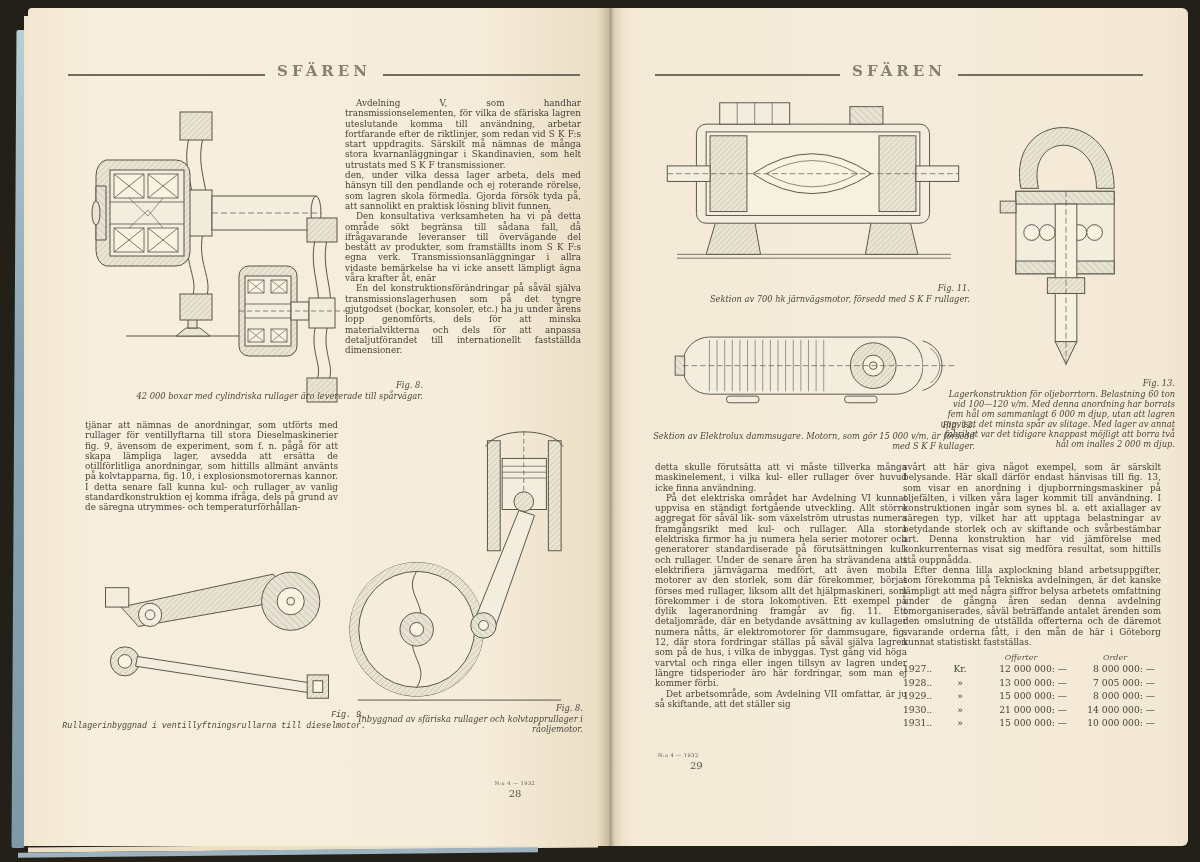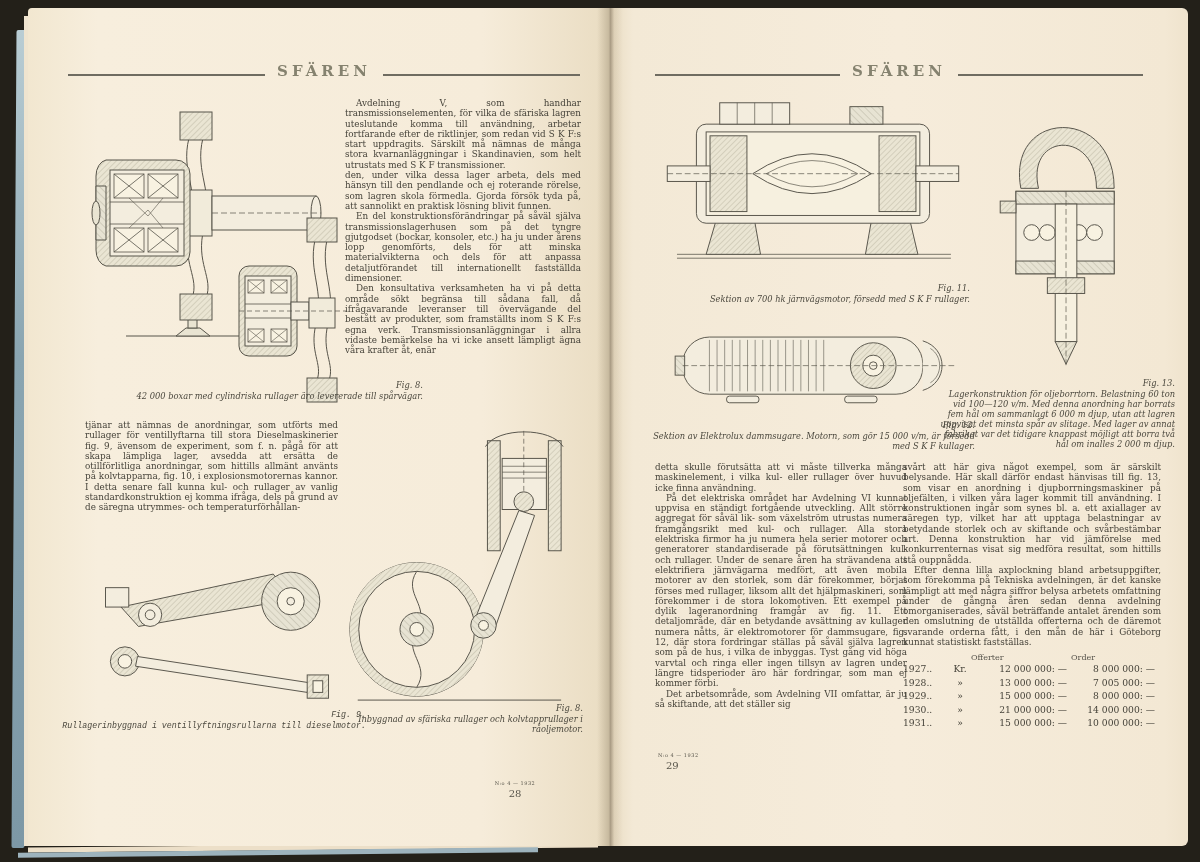--- a/index.html
+++ b/index.html
@@ -29,21 +29,21 @@
   .cap{position:absolute;font-style:italic;font-size:8.3px;line-height:10px;text-align:right;color:#4b483e;}
   .figlabel{display:block;margin-bottom:1px;}
   .fig{position:absolute;}
   
   .pfoot{position:absolute;color:#57544a;text-align:center;}
   .pfoot .issue{display:block;font-size:5px;letter-spacing:.5px;}
   .pfoot .pnum{display:block;font-size:10px;margin-top:2px;}
   
   .stat{margin-top:6px;color:#46433a;}
   .stat .thr{display:grid;grid-template-columns:46px 22px 100px 88px;font-size:8px;color:#55524a;}
-  .stat .thr .th{}
+  .stat .thr .th{text-align:center;font-style:italic;}
   .stat .tr{display:grid;grid-template-columns:46px 22px 100px 88px;font-size:9.2px;line-height:13.5px;}
   .stat .yr{text-align:left;}
   .stat .un{text-align:center;}
   .stat .val{text-align:right;padding-right:4px;}
 </style>
 </head>
 <body>
 
 <div class="stage">
 
@@ -128,22 +128,22 @@
     </svg>
 
     <div class="cap" style="left:105px;top:372px;width:290px;">
       <span class="figlabel">Fig. 8.</span>
       <span>42 000 boxar med cylindriska rullager äro levererade till spårvägar.</span>
     </div>
 
     <div class="col" style="left:317px;top:90px;width:236px;height:322px;">
       <p class="bt ind">Avdelning V, som handhar transmissionselementen, för vilka de sfäriska lagren uteslutande komma till användning, arbetar fortfarande efter de riktlinjer, som redan vid S K F:s start uppdragits. Särskilt må nämnas de många stora kvarnanläggningar i Skandinavien, som helt utrustats med S K F transmissioner.</p>
       <p class="bt">den, under vilka dessa lager arbeta, dels med hänsyn till den pendlande och ej roterande rörelse, som lagren skola förmedla. Gjorda försök tyda på, att sannolikt en praktisk lösning blivit funnen.</p>
+      <p class="bt ind">Den konsultativa verksamheten ha vi på detta område sökt begränsa till sådana fall, då ifrågavarande leveranser till övervägande del bestått av produkter, som framställts inom S K F:s egna verk. Transmissionsanläggningar i allra vidaste bemärkelse ha vi icke ansett lämpligt ägna våra krafter åt, enär</p>
       <p class="bt ind">En del konstruktionsförändringar på såväl själva transmissionslagerhusen som på det tyngre gjutgodset (bockar, konsoler, etc.) ha ju under årens lopp genomförts, dels för att minska materialvikterna och dels för att anpassa detaljutförandet till internationellt fastställda dimensioner.</p>
-      <p class="bt ind">Den konsultativa verksamheten ha vi på detta område sökt begränsa till sådana fall, då ifrågavarande leveranser till övervägande del bestått av produkter, som framställts inom S K F:s egna verk. Transmissionsanläggningar i allra vidaste bemärkelse ha vi icke ansett lämpligt ägna våra krafter åt, enär</p>
     </div>
 
     <div class="col" style="left:57px;top:412px;width:253px;height:122px;">
       <p class="bt">tjänar att nämnas de anordningar, som utförts med rullager för ventillyftarna till stora Dieselmaskinerier fig. 9, ävensom de experiment, som f. n. pågå för att skapa lämpliga lager, avsedda att ersätta de otillförlitliga anordningar, som hittills allmänt använts på kolvtapparna, fig. 10, i explosionsmotorernas kannor. I detta senare fall kunna kul- och rullager av vanlig standardkonstruktion ej komma ifråga, dels på grund av de säregna utrymmes- och temperaturförhållan-</p>
     </div>
 
     <svg class="fig" style="left:62px;top:537px" width="255" height="160" viewBox="0 0 255 165">
       <g stroke="#57544a" fill="none" stroke-width="1">
         <path d="M28 64 L185 30 L205 56 L46 84 Z" fill="url(#ht)"></path>
         <circle cx="203" cy="58" r="30" fill="url(#ht2)"></circle>
@@ -317,18 +317,18 @@
           <span class="yr">1931..</span>
           <span class="un">»</span>
           <span class="val">15 000 000: —</span>
           <span class="val">10 000 000: —</span>
         </div>
       </div>
     </div>
 
     <div class="pfoot" style="left:48px;top:744px;width:90px;text-align:left;">
       <span class="issue">N:o 4 — 1932</span>
-      <span class="pnum" style="padding-left:8px;">29</span>
+      <span class="pnum" style="padding-left:8px;margin-left:24px;">29</span>
     </div>
   </div>
 
   <div class="gutter"></div>
 </div>
 
 </body></html>

